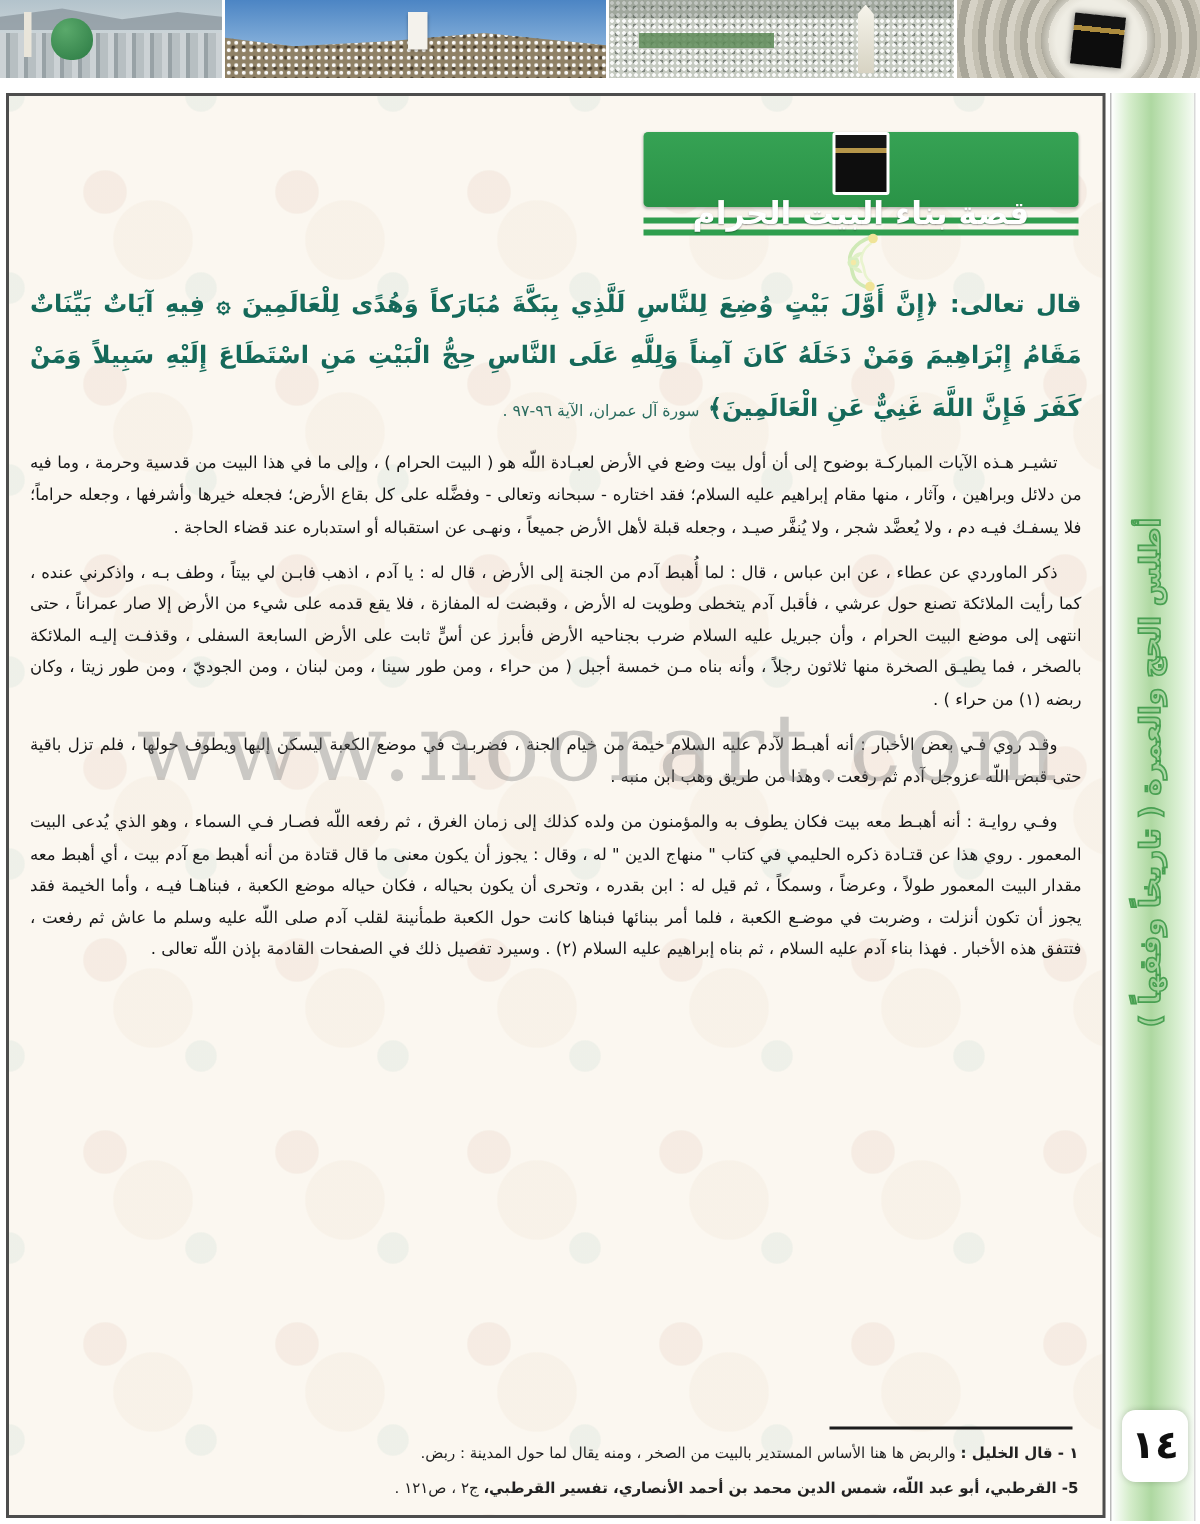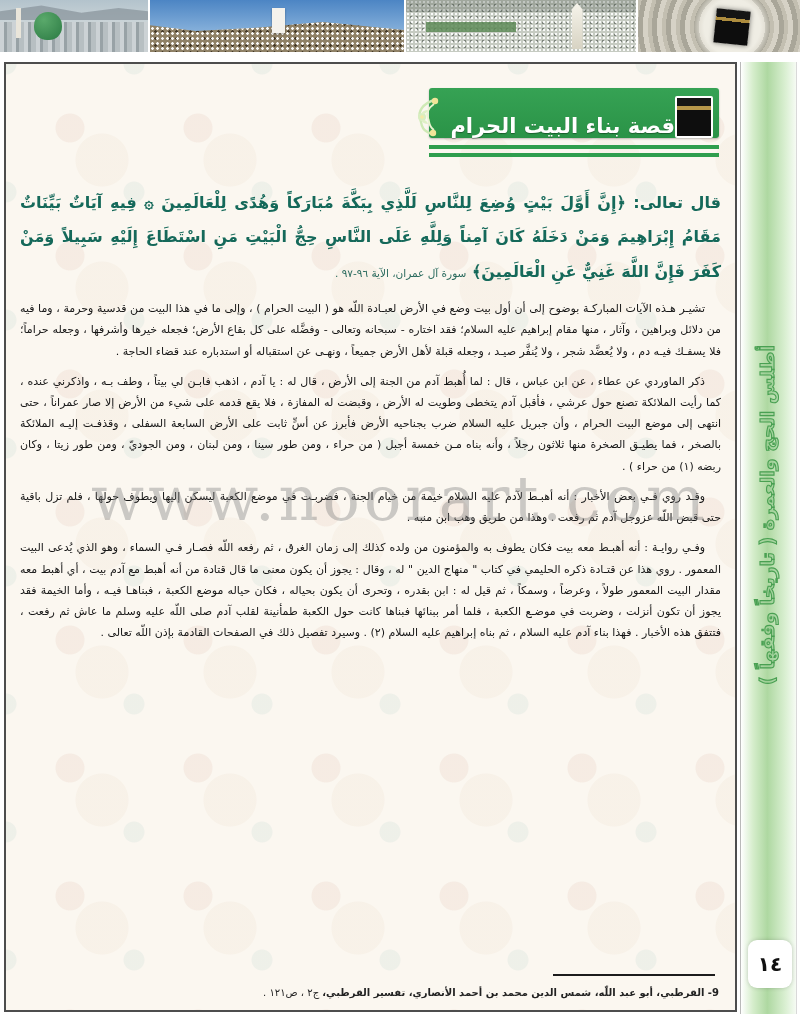--- a/index.html
+++ b/index.html
@@ -54,22 +54,22 @@
     background-image:
       radial-gradient(circle,rgba(208,160,140,.13) 0 14px,rgba(208,160,140,0) 15px),
       radial-gradient(circle,rgba(150,190,180,.12) 0 10px,transparent 11px),
       radial-gradient(circle,rgba(224,192,160,.10) 0 26px,transparent 27px);
     background-size:128px 128px,128px 128px,128px 128px;
     background-position:0 0,64px 64px,32px 32px; }
 
   
   .title-bar { width:290px; height:50px; margin-top:24px; margin-right:2px;
     background:linear-gradient(180deg,#36a254,#2a9347); border-radius:3px;
-    display:flex; align-items:flex-end; direction:rtl; padding:0 6px;
-    box-shadow:0 1px 2px rgba(0,0,0,.25); }
+    display:flex; align-items:center; direction:rtl; padding:0 6px;
+    box-shadow:0 1px 2px rgba(0,0,0,.25);flex-direction:column; }
   .kaaba-badge { width:38px; height:42px; background:#fff; border-radius:2px; padding:2px; flex:0 0 auto; }
   .kaaba-badge .cube { width:100%; height:100%;
     background:linear-gradient(180deg,#151515 0 22%,#b6964a 22% 32%,#0e0e0e 32% 100%); }
   .title-text { flex:1; text-align:center; color:#ffffff; font-weight:bold; font-size:21px;
     text-shadow:0 1px 1px rgba(0,0,0,.35); white-space:nowrap; }
   .ornament { flex:0 0 auto; width:46px; height:42px; }
   .double-rule { width:290px; margin-top:7px; margin-right:2px; }
   .double-rule .rule { height:4px; background:#2f9e4e; }
   .double-rule .rule + .rule { margin-top:4px; }
 
@@ -96,21 +96,21 @@
   
   .sidebar { position:absolute; top:62px; left:740px; width:57px; height:952px;
     background:linear-gradient(90deg,#ffffff 0%,#d5edcb 22%,#aed8a1 48%,#d9efd1 80%,#f6fbf4 100%);
     border-left:1px solid #b9b9b9; border-right:1px solid #d9d9d9; }
   .sidebar-title { position:absolute; top:440px; left:calc(50% - 190px); width:380px; height:26px;
     transform:rotate(-90deg); text-align:center; direction:rtl;
     font-size:19px; font-weight:700; color:rgba(73,160,82,.18);
     -webkit-text-stroke:1.1px #49a052; white-space:nowrap; }
   .page-badge { position:absolute; bottom:26px; left:7px; width:44px; height:48px;
     background:#ffffff; border-radius:9px; box-shadow:0 0 4px rgba(0,0,0,.18);
-    text-align:center; line-height:48px; font-size:20px; font-weight:700; color:#101010; }
+    text-align:center; line-height:48px; font-size:26px; font-weight:700; color:#101010; }
 </style>
 </head>
 <body>
 
 <div class="photo-strip">
   <div class="photo photo-1">
     <div class="p1-sky"></div>
     <div class="p1-hill"></div>
     <div class="p1-city"></div>
     <div class="p1-minaret"></div>
@@ -163,21 +163,24 @@
   </p>
 
   <p class="body-para">تشيـر هـذه الآيات المباركـة بوضوح إلى أن أول بيت وضع في الأرض لعبـادة اللّه هو ( البيت الحرام ) ، وإلى ما في هذا البيت من قدسية وحرمة ، وما فيه من دلائل وبراهين ، وآثار ، منها مقام إبراهيم عليه السلام؛ فقد اختاره - سبحانه وتعالى - وفضَّله على كل بقاع الأرض؛ فجعله خيرها وأشرفها ، وجعله حراماً؛ فلا يسفـك فيـه دم ، ولا يُعضَّد شجر ، ولا يُنفَّر صيـد ، وجعله قبلة لأهل الأرض جميعاً ، ونهـى عن استقباله أو استدباره عند قضاء الحاجة .</p>
   <p class="body-para">ذكر الماوردي عن عطاء ، عن ابن عباس ، قال : لما أُهبط آدم من الجنة إلى الأرض ، قال له : يا آدم ، اذهب فابـن لي بيتاً ، وطف بـه ، واذكرني عنده ، كما رأيت الملائكة تصنع حول عرشي ، فأقبل آدم يتخطى وطويت له الأرض ، وقبضت له المفازة ، فلا يقع قدمه على شيء من الأرض إلا صار عمراناً ، حتى انتهى إلى موضع البيت الحرام ، وأن جبريل عليه السلام ضرب بجناحيه الأرض فأبرز عن أسٍّ ثابت على الأرض السابعة السفلى ، وقذفـت إليـه الملائكة بالصخر ، فما يطيـق الصخرة منها ثلاثون رجلاً ، وأنه بناه مـن خمسة أجبل ( من حراء ، ومن طور سينا ، ومن لبنان ، ومن الجوديّ ، ومن طور زيتا ، وكان ربضه (١) من حراء ) .</p>
   <p class="body-para">وقـد روي فـي بعض الأخبار : أنه أهبـط لآدم عليه السلام خيمة من خيام الجنة ، فضربـت في موضع الكعبة ليسكن إليها ويطوف حولها ، فلم تزل باقية حتى قبض اللّه عزوجل آدم ثم رفعت . وهذا من طريق وهب ابن منبه .</p>
   <p class="body-para">وفـي روايـة : أنه أهبـط معه بيت فكان يطوف به والمؤمنون من ولده كذلك إلى زمان الغرق ، ثم رفعه اللّه فصـار فـي السماء ، وهو الذي يُدعى البيت المعمور . روي هذا عن قتـادة ذكره الحليمي في كتاب " منهاج الدين " له ، وقال : يجوز أن يكون معنى ما قال قتادة من أنه أهبط مع آدم بيت ، أي أهبط معه مقدار البيت المعمور طولاً ، وعرضاً ، وسمكاً ، ثم قيل له : ابن بقدره ، وتحرى أن يكون بحياله ، فكان حياله موضع الكعبة ، فبناهـا فيـه ، وأما الخيمة فقد يجوز أن تكون أنزلت ، وضربت في موضـع الكعبة ، فلما أمر ببنائها فبناها كانت حول الكعبة طمأنينة لقلب آدم صلى اللّه عليه وسلم ما عاش ثم رفعت ، فتتفق هذه الأخبار . فهذا بناء آدم عليه السلام ، ثم بناه إبراهيم عليه السلام (٢) . وسيرد تفصيل ذلك في الصفحات القادمة بإذن اللّه تعالى .</p>
 
   <div class="footnote-area">
     <hr class="fn-sep">
     <div class="fn-line">
-      <span class="fn-bold">9- القرطبي، أبو عبد اللّه، شمس الدين محمد بن أحمد الأنصاري، تفسير القرطبي،</span><span> ج٢ ، ص١٢١ .</span>
+      <span class="fn-bold">١ - قال الخليل :</span><span> والربض ها هنا الأساس المستدير بالبيت من الصخر ، ومنه يقال لما حول المدينة : ربض.</span>
+    </div>
+    <div class="fn-line">
+      <span class="fn-bold">5- القرطبي، أبو عبد اللّه، شمس الدين محمد بن أحمد الأنصاري، تفسير القرطبي،</span><span> ج٢ ، ص١٢١ .</span>
     </div>
   </div>
 </div>
 
 <div class="watermark">www.noorart.com</div>
 
 <div class="sidebar">
   <div class="sidebar-title">أطلس الحج والعمرة ( تاريخاً وفقهاً )</div>
   <div class="page-badge">١٤</div>
 </div>

